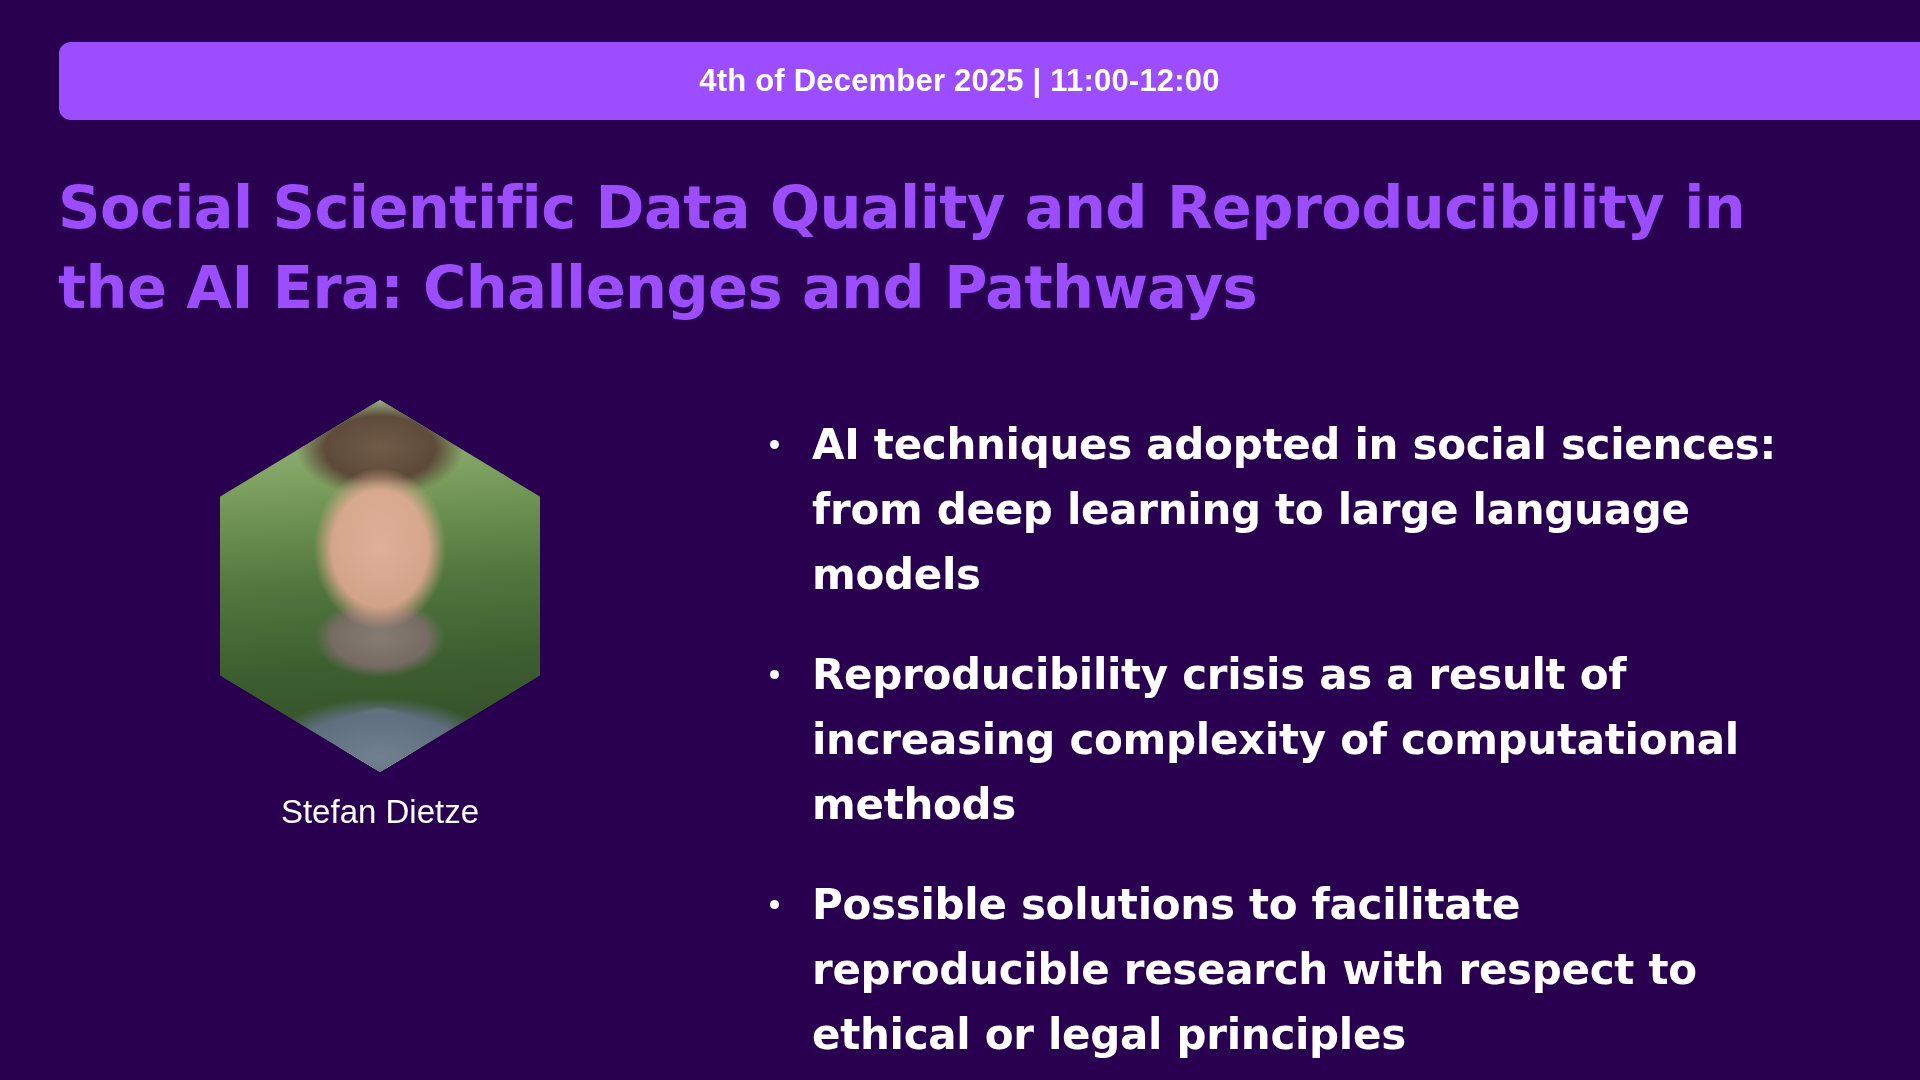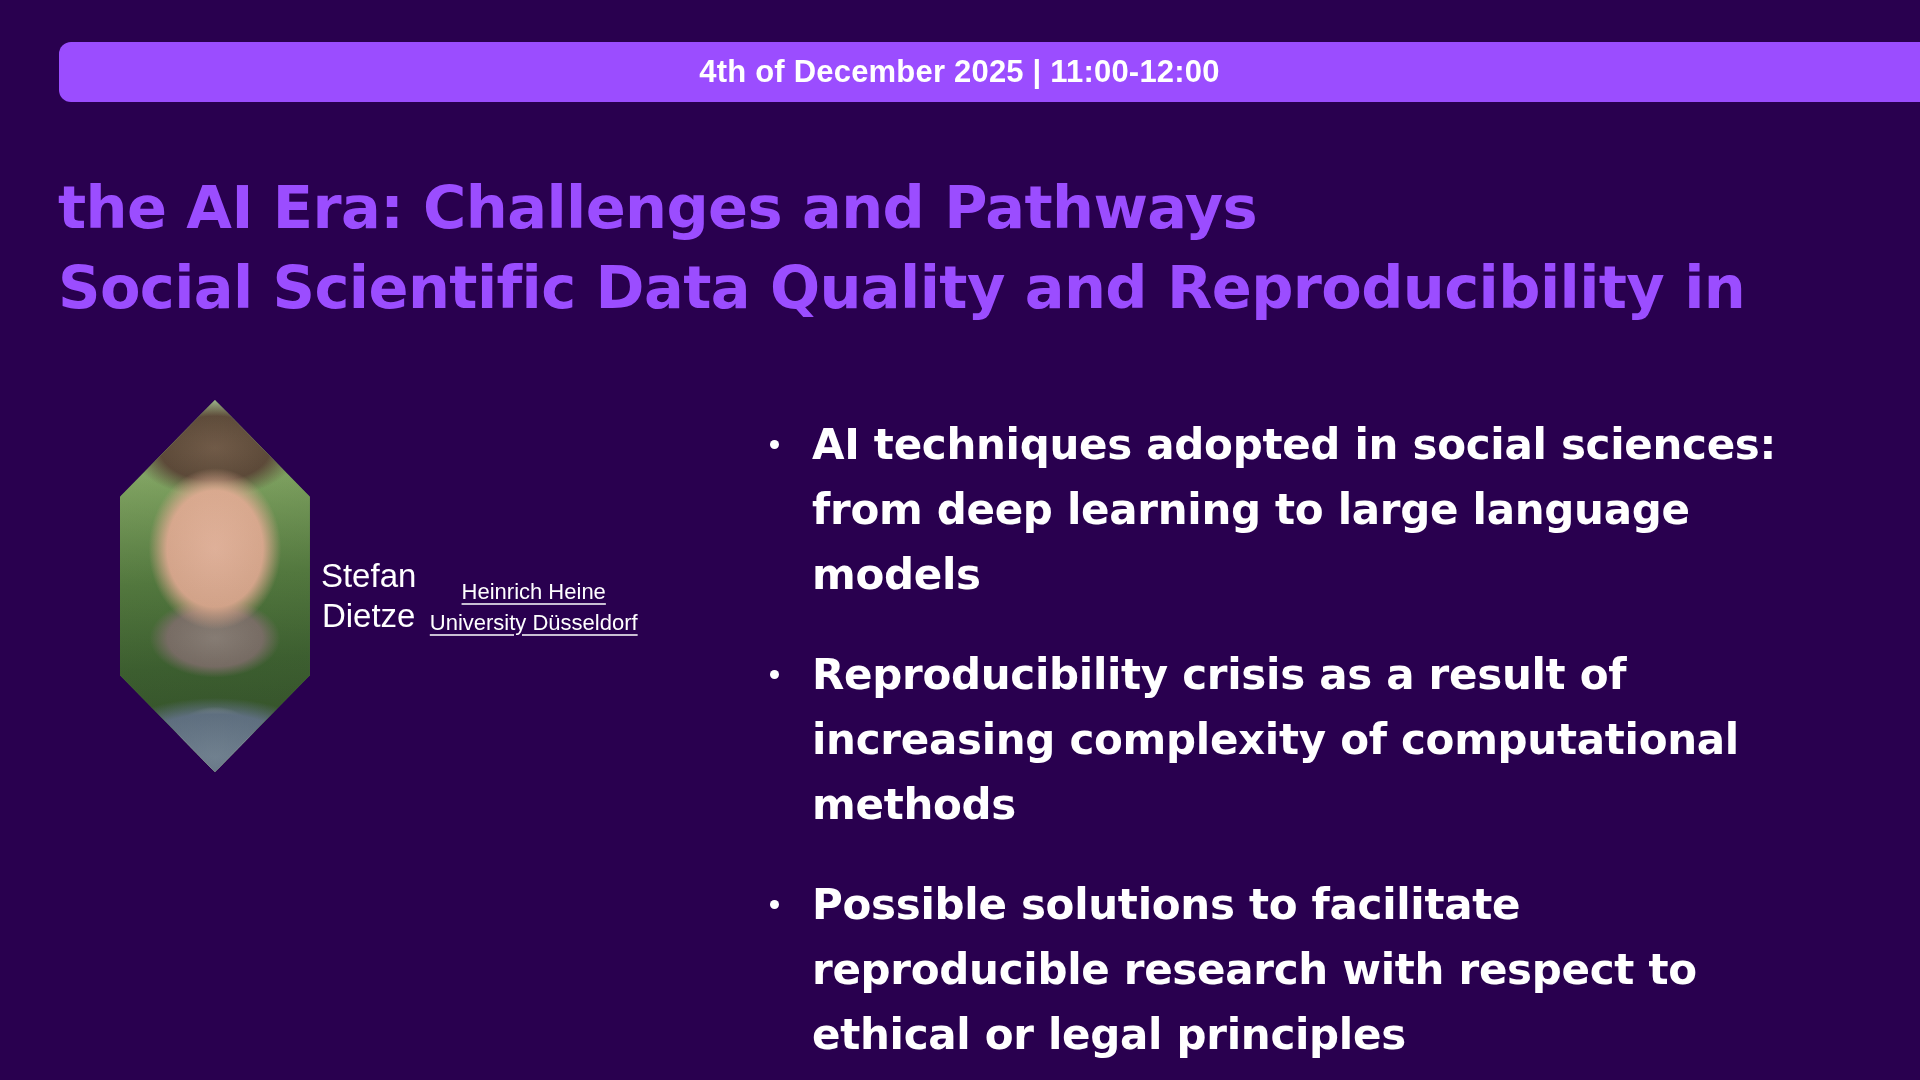--- a/index.html
+++ b/index.html
@@ -16,21 +16,21 @@
     font-family:"Liberation Sans", sans-serif;
     position:relative;
   }
 
   
   .banner {
     position:absolute;
     left:59px;
     top:42px;
     right:0;
-    height:60px;
+    height:78px;
     background:#9B4DFF;
     border-radius:12px 0 0 12px;
     display:flex;
     align-items:center;
     justify-content:center;
     padding-right:60px;
   }
   .banner-text {
     color:#FFFFFF;
     font-size:31px;
@@ -71,21 +71,21 @@
     width:760px;
     flex:0 0 760px;
     display:flex;
     flex-direction:column;
     align-items:center;
     padding-left:0;
   }
   .speaker-inner {
     width:520px;
     display:flex;
-    flex-direction:row;
+    flex-direction:column;
     align-items:center;
   }
 
   
   .portrait {
     width:320px;
     height:372px;
     position:relative;
     -webkit-clip-path:polygon(50% 0%, 100% 26%, 100% 74%, 50% 100%, 0% 74%, 0% 26%);
     clip-path:polygon(50% 0%, 100% 26%, 100% 74%, 50% 100%, 0% 74%, 0% 26%);
@@ -164,39 +164,38 @@
   }
 </style>
 </head>
 <body>
 
 <div class="banner">
   <div class="banner-text">4th of December 2025  |  11:00-12:00</div>
 </div>
 
 <h1 class="title">
+  <span class="title-line">Social Scientific Data Quality and Reproducibility in</span>
   <span class="title-line">the AI Era: Challenges and Pathways</span>
-  <span class="title-line">Social Scientific Data Quality and Reproducibility in</span>
 </h1>
 
 <div class="body-area">
 
   <div class="speaker-col">
     <div class="speaker-inner">
 
       <div class="portrait">
         <div class="portrait-photo"></div>
         <div class="portrait-shade"></div>
       </div>
 
       <div class="speaker-name">Stefan Dietze</div>
 
       <div class="affiliation">
         <br>
-        <span>Heinrich Heine University Düsseldorf</span>
       </div>
 
     </div>
   </div>
 
   <div class="bullets-col">
     <ul class="bullets">
       <li>
         <span class="dot"></span>
         <span>AI techniques adopted in social sciences: from deep learning to large language models</span>

